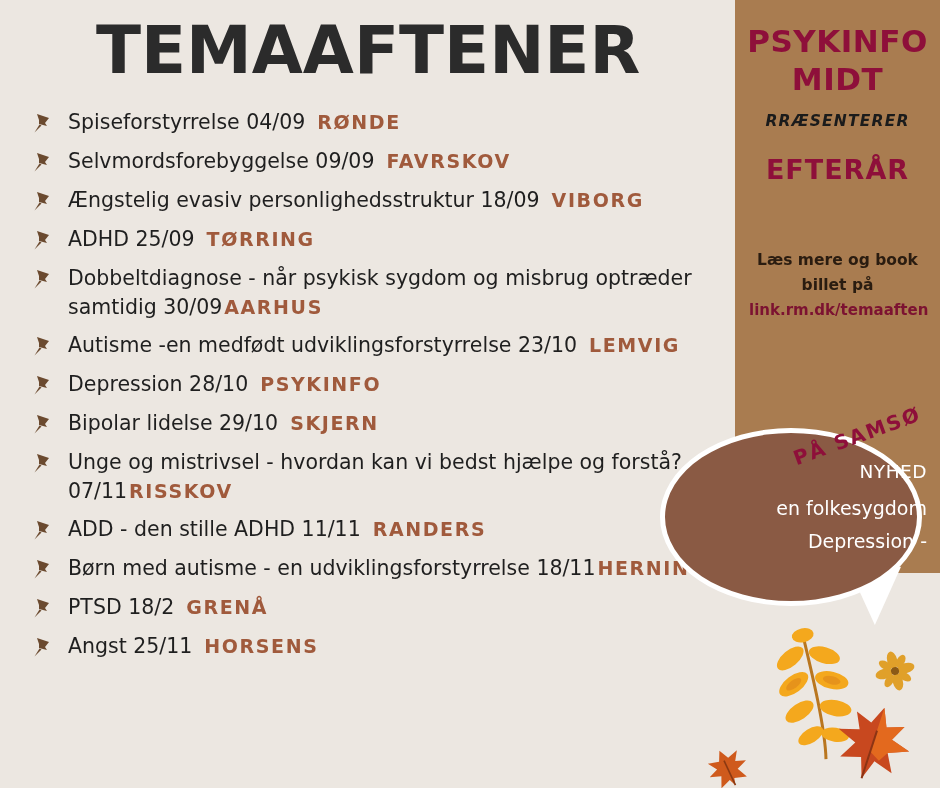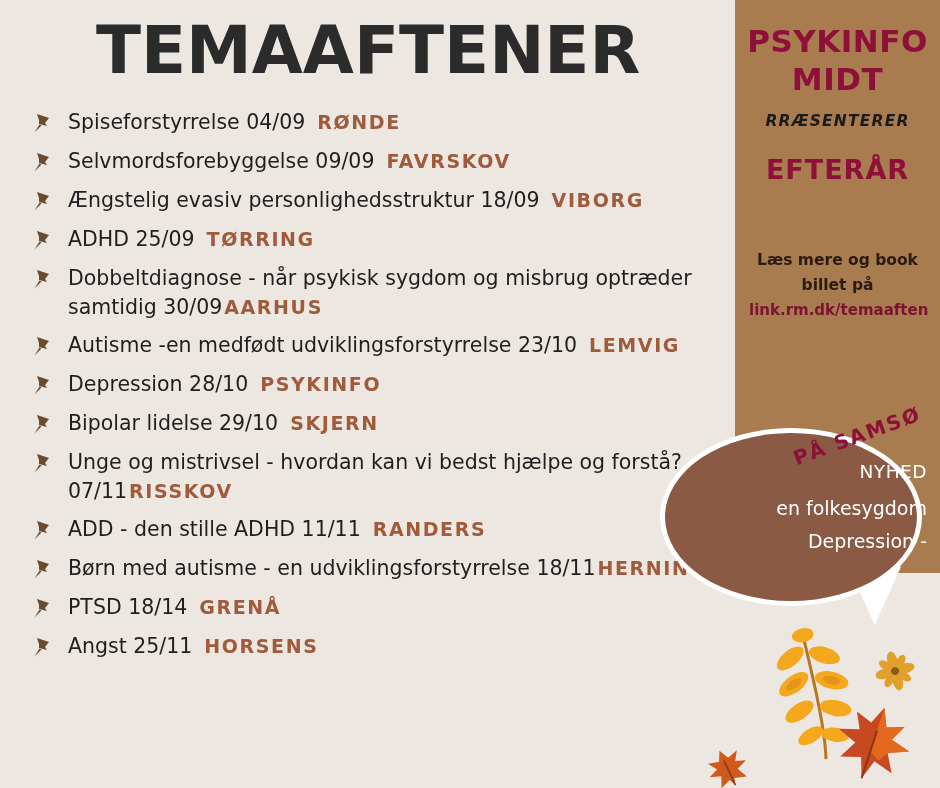--- a/index.html
+++ b/index.html
@@ -332,21 +332,21 @@
 
       <div class="item">
         <span class="pin">
           <svg width="26" height="26" viewBox="0 0 26 26">
               <g fill="#6b4a2f">
                 <path d="M7 4 L19 8 L15 13 L17 16 L9 14 L9 10 Z"></path>
                 <path d="M9.5 14.5 L4.5 22.5 L11.5 15.5 Z"></path>
               </g>
             </svg>
         </span>
-        <span class="item-text">PTSD 18/14</span><span class="city">GRENÅ</span>
+        <span class="item-text">PTSD 18/2</span><span class="city">GRENÅ</span>
       </div>
 
       <div class="item">
         <span class="pin">
           <svg width="26" height="26" viewBox="0 0 26 26">
               <g fill="#6b4a2f">
                 <path d="M7 4 L19 8 L15 13 L17 16 L9 14 L9 10 Z"></path>
                 <path d="M9.5 14.5 L4.5 22.5 L11.5 15.5 Z"></path>
               </g>
             </svg>

